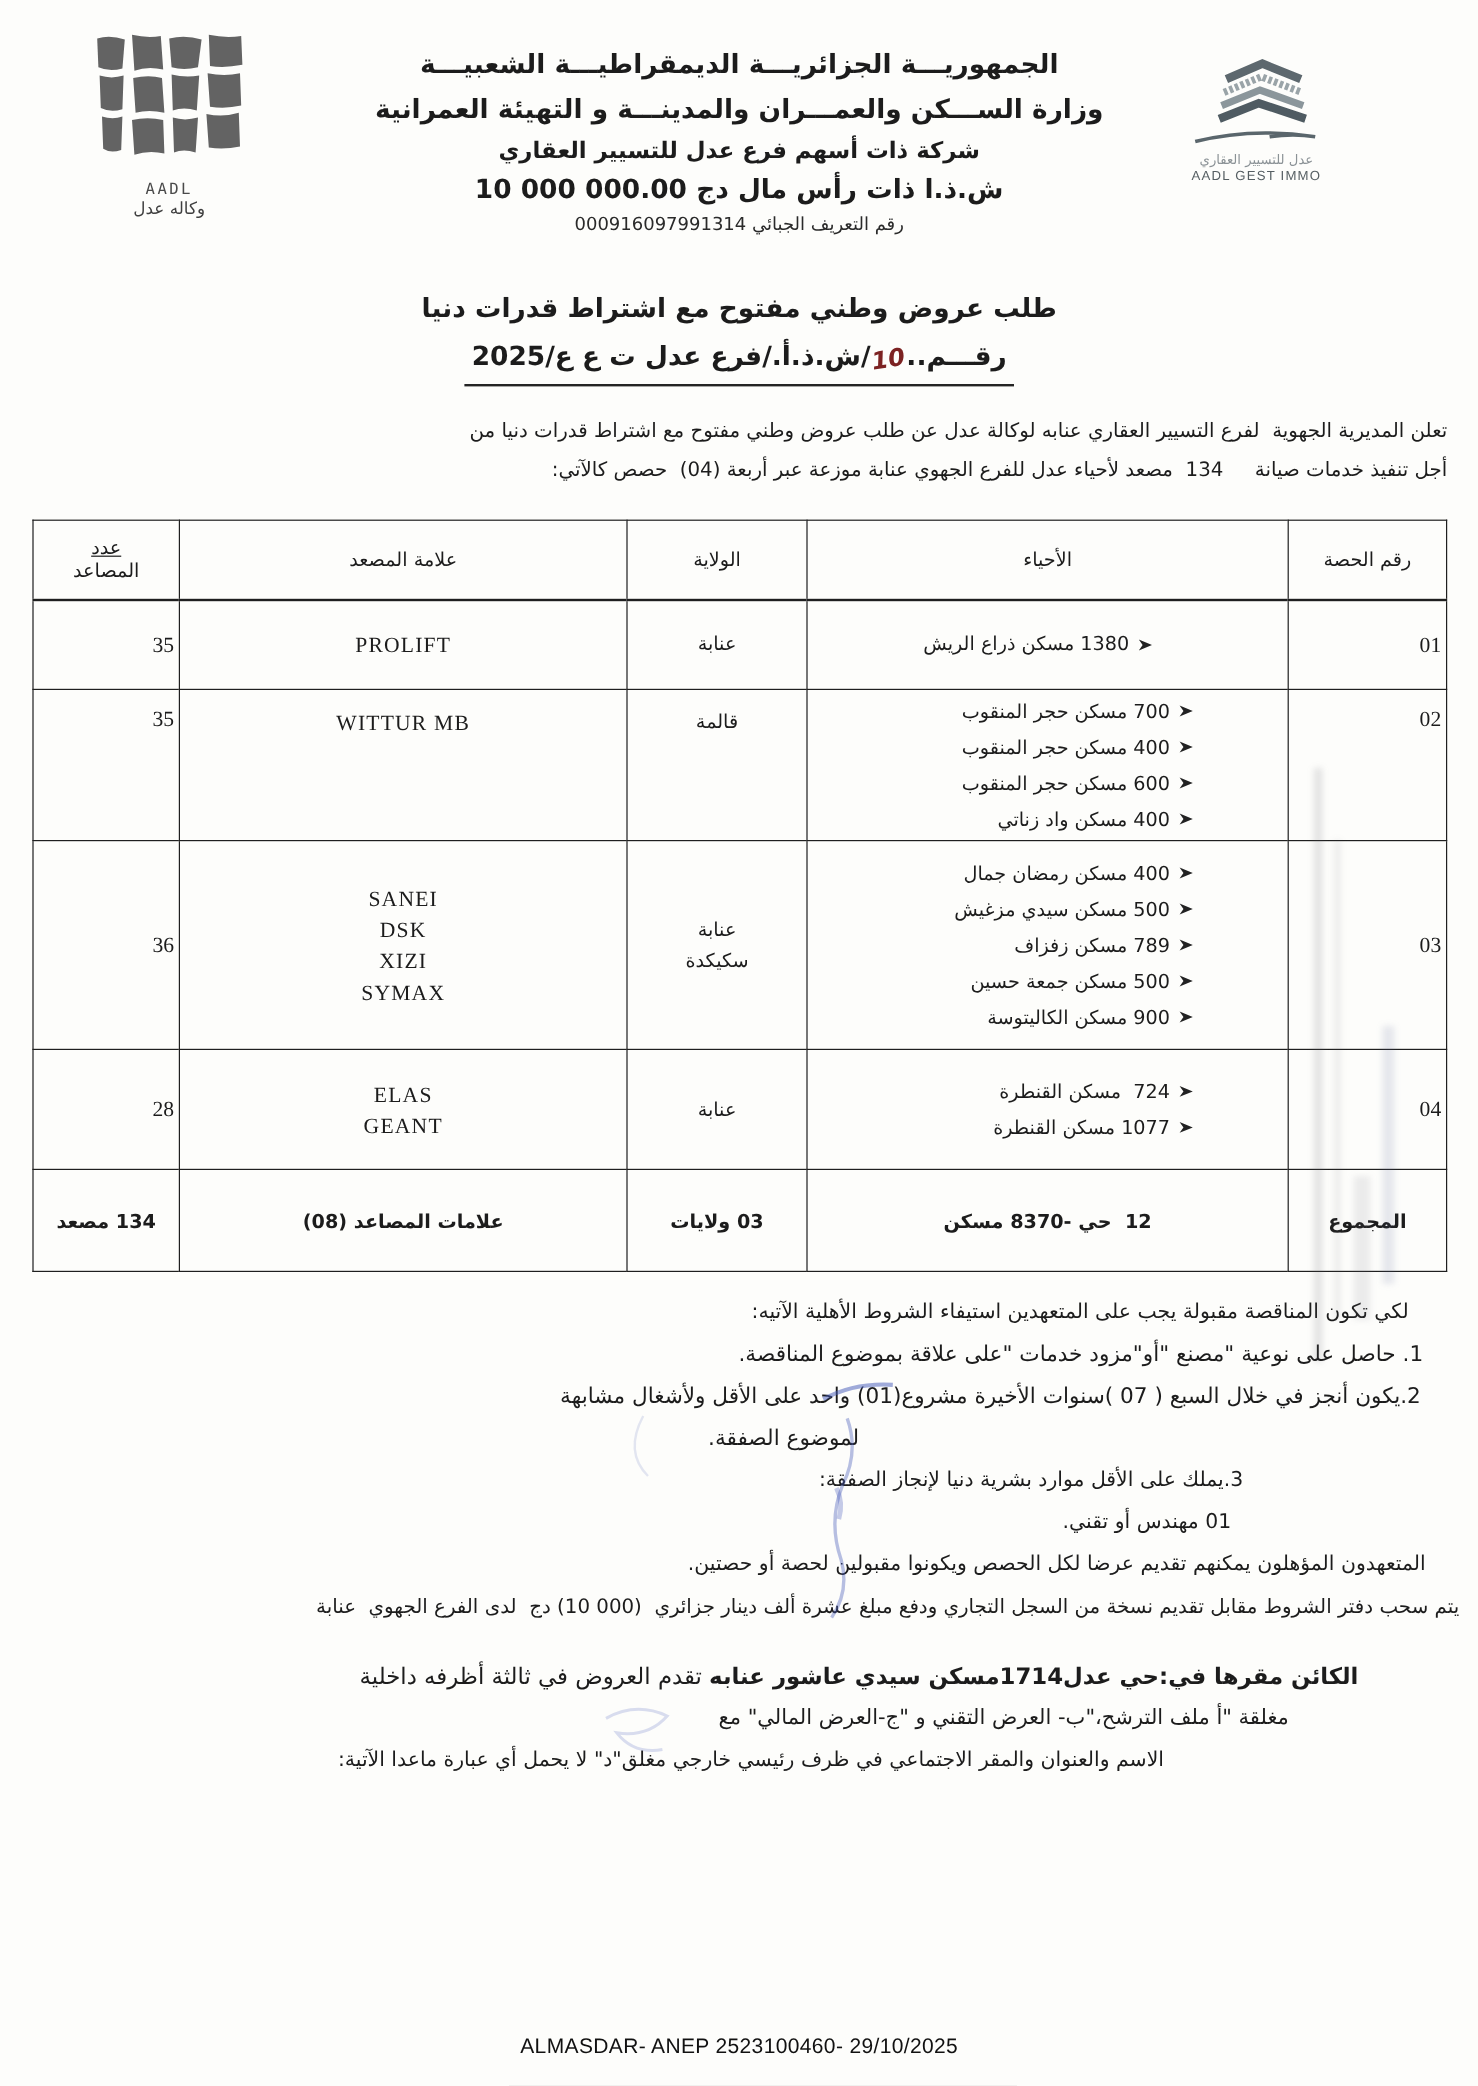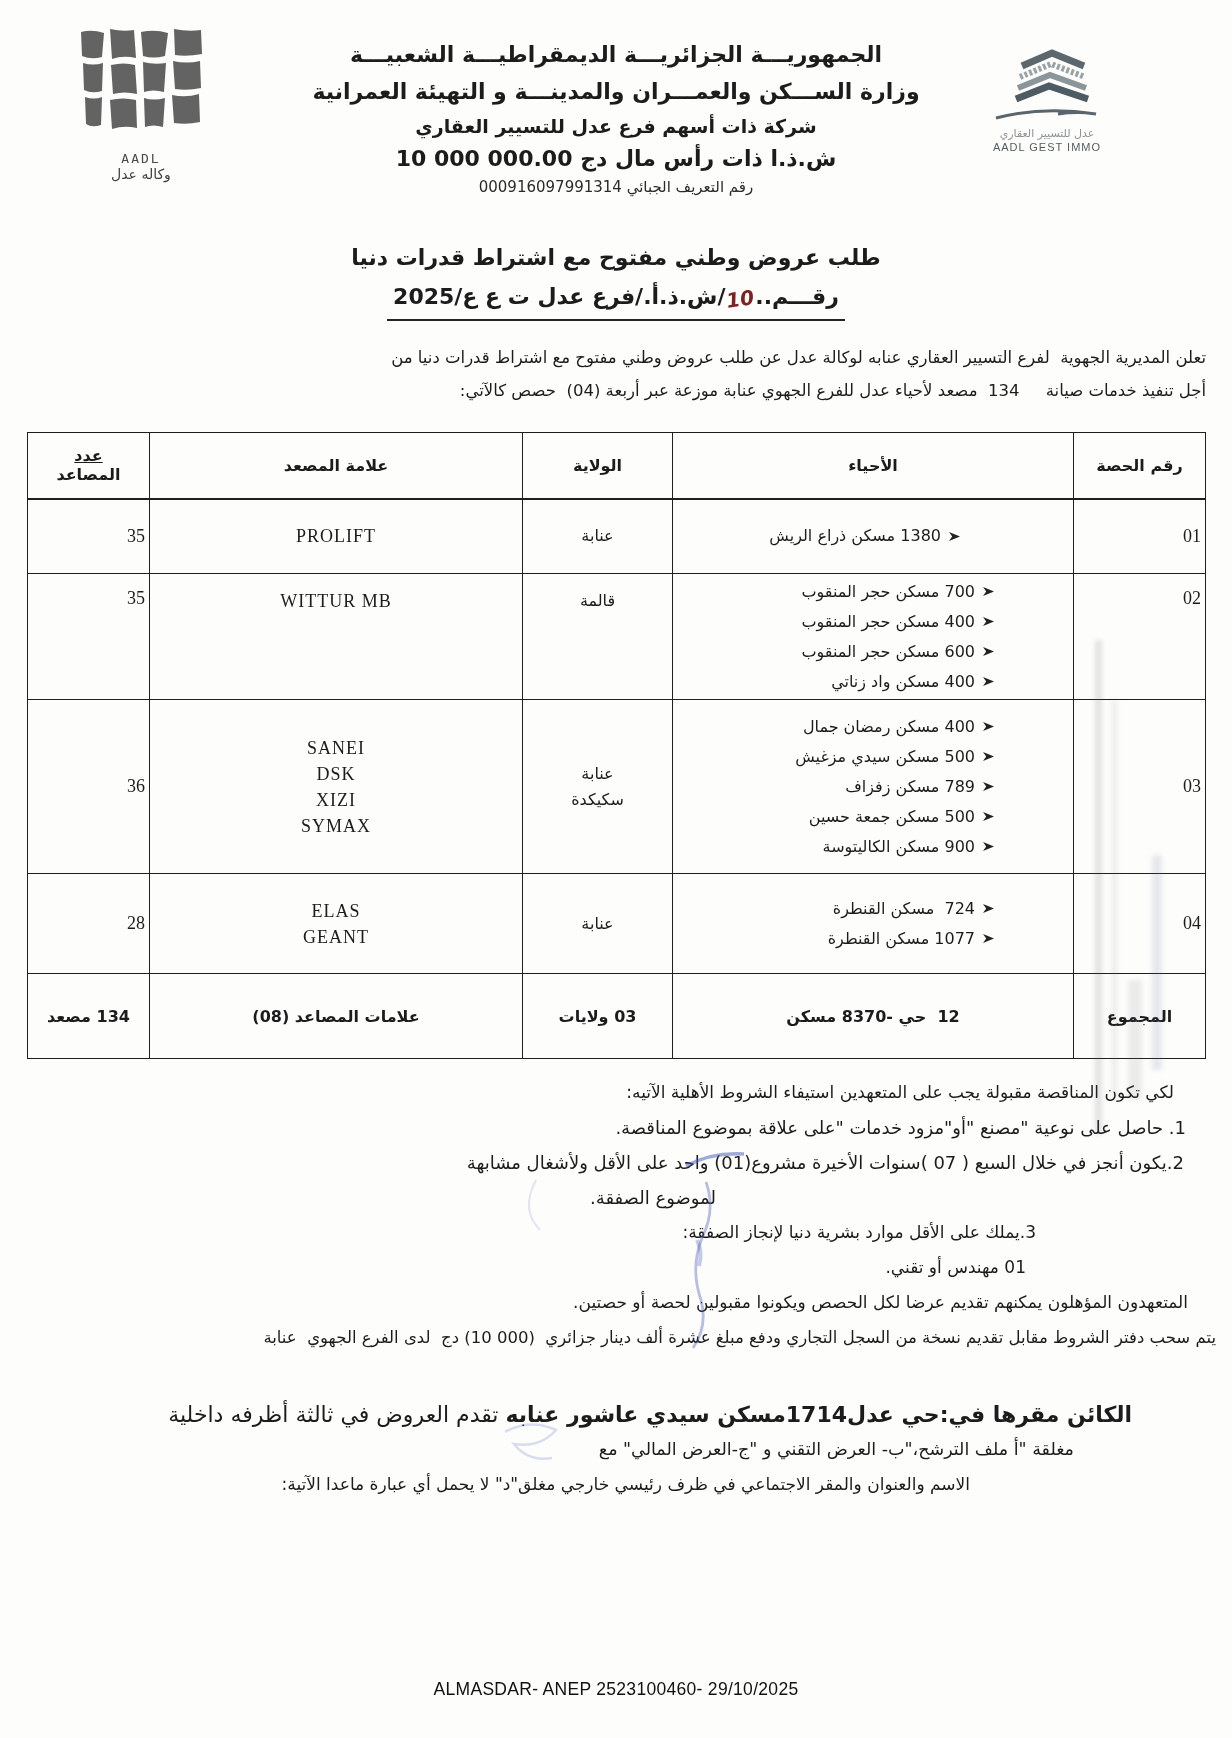--- a/index.html
+++ b/index.html
@@ -37,21 +37,21 @@
   .t1{font-size:22px;font-weight:bold;line-height:38px;}
   .t2{font-size:22px;font-weight:bold;line-height:40px;}
   .t2 .uline{display:inline-block;border-bottom:2.5px solid #242424;padding:0 6px 2px 6px;}
   .hw{display:inline-block;color:#7c2222;font-size:20px;font-style:italic;font-weight:bold;
       transform:rotate(-9deg) translateY(2px);margin:0 1px;}
   
   .intro{margin-top:20px;padding:0 26px;text-align:right;font-size:16.5px;line-height:33px;}
   
   table.lots{border-collapse:collapse;margin:25px 0 0 0;margin-right:26px;width:1178px;table-layout:fixed;}
   table.lots td,table.lots th{border:1.4px solid #1f1f1f;padding:2px 4px;vertical-align:middle;}
-  table.lots th{font-size:16px;font-weight:bold;border-bottom-width:2.2px;}
+  table.lots th{font-size:16px;font-weight:normal;border-bottom-width:2.2px;}
   tr.hrow{height:66px;}
   tr.r1{height:75px;} tr.r2{height:126px;} tr.r3{height:174px;} tr.r4{height:100px;} tr.rt{height:85px;}
   .cell-center{text-align:center;}
   .lotnum,.countnum{font-family:"Liberation Serif",serif;font-size:18px;text-align:right;}
   .brand{font-family:"Liberation Serif",serif;font-size:18px;letter-spacing:1px;text-align:center;line-height:26px;}
   .wilaya{font-size:16px;text-align:center;line-height:26px;}
   .districts{padding-right:78px !important;}
   .districts.d1{padding-right:112px !important;}
   .dline{display:flex;align-items:center;gap:7px;font-size:16px;line-height:30px;}
   .dline .blt{flex:0 0 auto;display:inline-flex;}
@@ -61,26 +61,26 @@
   
   .conds{margin-top:16px;font-size:17px;line-height:35px;text-align:right;}
   .cl-lead{padding-right:58px;}
   .cl-1{padding-right:46px;font-size:18px;}
   .cl-2{padding-right:48px;font-size:18px;}
   .cl-2b{text-align:center;position:relative;right:-37px;font-size:18px;}
   .cl-3{padding-right:196px;}
   .cl-3d{padding-right:206px;}
   .cl-n1{padding-right:44px;}
   .cl-n2{padding-right:16px;font-size:16.5px;}
-  .cl-addr{padding-right:100px;margin-top:42px;font-size:22px;}
+  .cl-addr{padding-right:100px;margin-top:24px;font-size:19px;}
   .cl-addr b{font-weight:bold;}
   .cl-env{padding-right:158px;font-size:17.5px;}
   .cl-out{padding-right:262px;}
   
-  .footer{position:absolute;left:0;right:0;bottom:38px;text-align:center;direction:ltr;
+  .footer{position:absolute;left:0;right:0;bottom:22px;text-align:center;direction:ltr;
           font-family:"Liberation Sans",sans-serif;font-size:17.5px;color:#111;letter-spacing:.3px;}
   
   .overlay{position:absolute;inset:0;pointer-events:none;z-index:6;}
   .streak{position:absolute;filter:blur(2.5px);pointer-events:none;z-index:5;}
   .s1{left:1095px;top:640px;width:7px;height:495px;background:rgba(95,95,108,.17);}
   .s2{left:1112px;top:700px;width:5px;height:400px;background:rgba(95,95,108,.12);}
   .s3{left:1152px;top:855px;width:10px;height:215px;background:rgba(88,98,150,.14);}
   .s4{left:1128px;top:980px;width:14px;height:120px;background:rgba(110,110,120,.12);}
 </style>
 </head>

